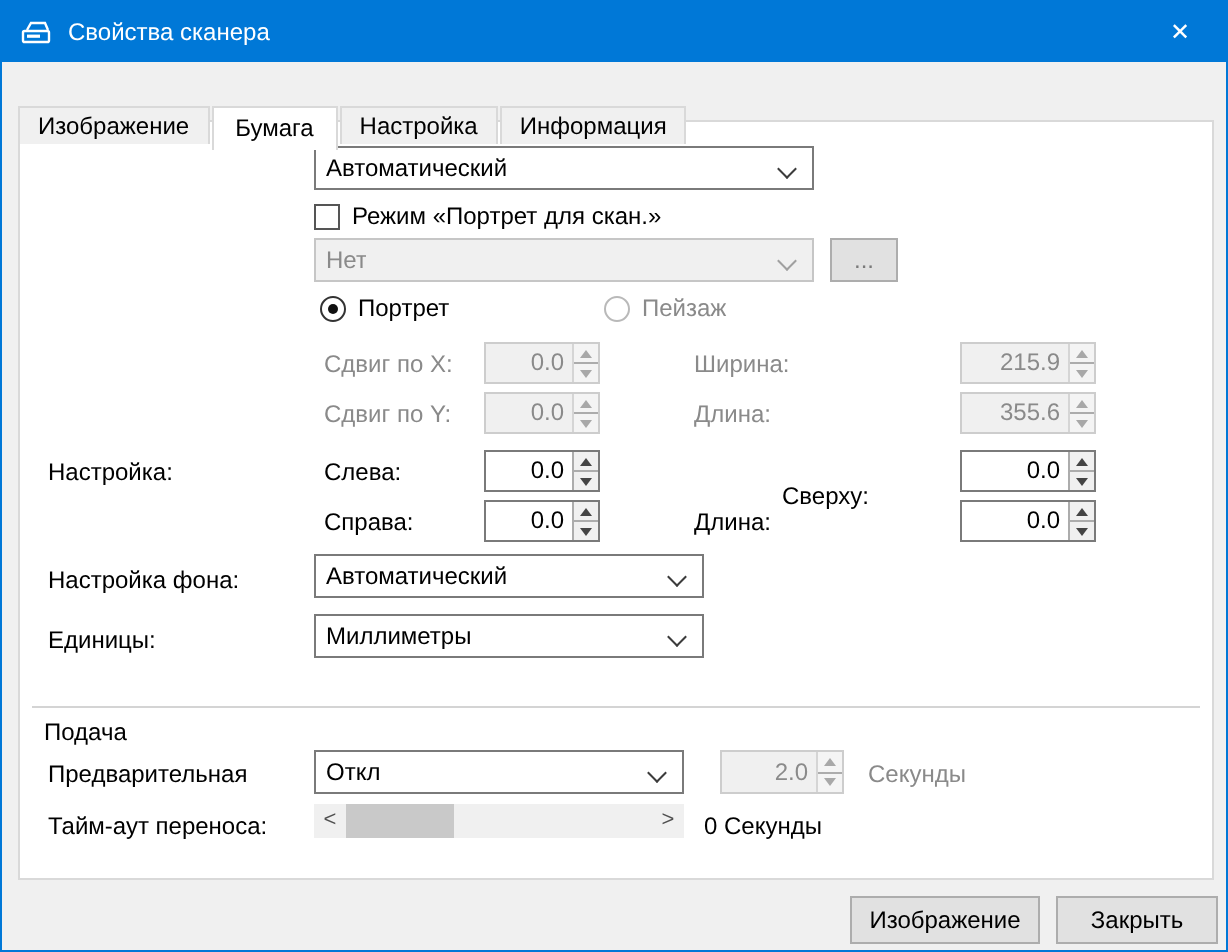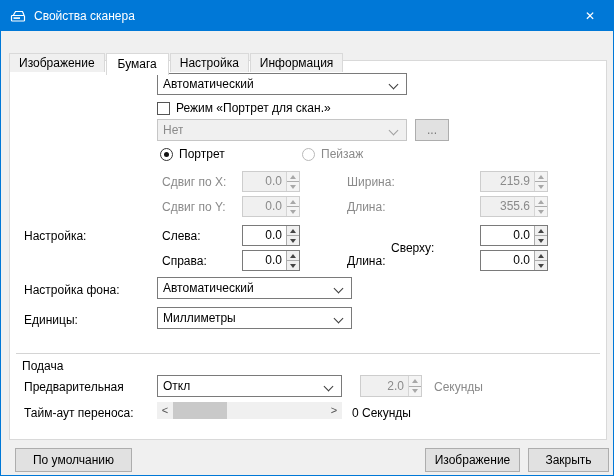--- a/index.html
+++ b/index.html
@@ -252,17 +252,16 @@
     <div class="lbl" style="left:14px;top:345px;">Тайм-аут переноса:</div>
     <div class="scrollbar" style="left:147px;top:341px;width:185px;">
       <span class="sb-arrow left">&lt;</span>
       <span class="sb-thumb"></span>
       <span class="sb-arrow right">&gt;</span>
     </div>
     <div class="lbl" style="left:342px;top:345px;">0 Секунды</div>
 
   </div>
 
-  <div class="btn" style="left:14px;top:447px;width:117px;height:24px;">По умолчанию</div>
   <div class="btn" style="left:424px;top:447px;width:95px;height:24px;">Изображение</div>
   <div class="btn" style="left:527px;top:447px;width:81px;height:24px;">Закрыть</div>
 
 </div>
 
 </body></html>

